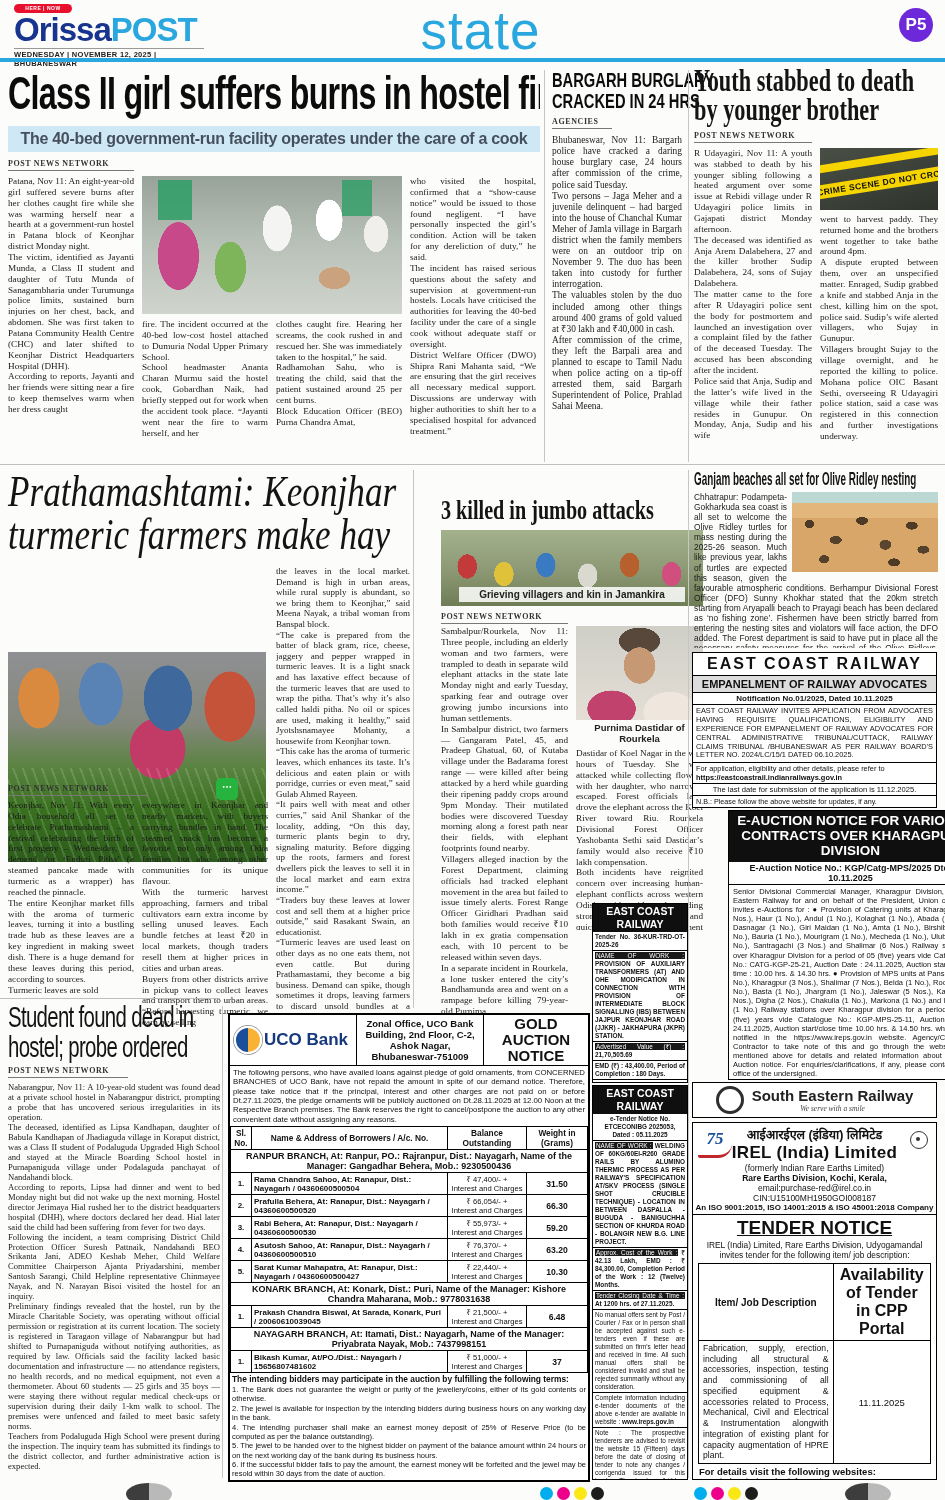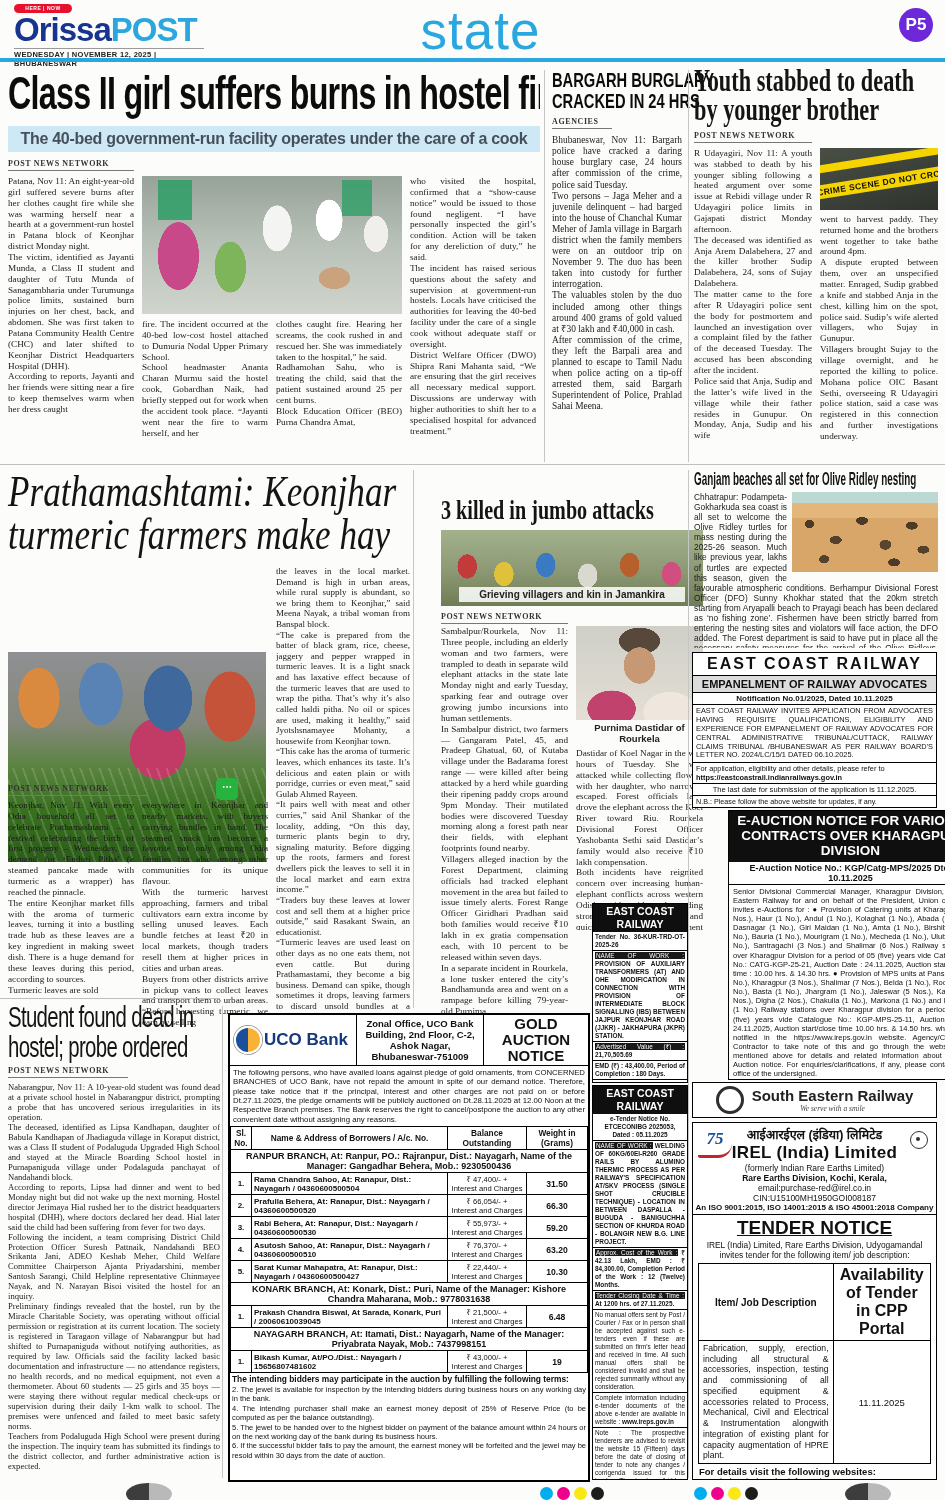--- a/index.html
+++ b/index.html
@@ -372,27 +372,28 @@
         <td class="cell-bal">₹ 21,500/- +
 Interest and Charges</td>
             <td class="cell-wt">6.48</td>
           </tr>
       <tr>
             <td colspan="4" class="branch">NAYAGARH BRANCH, At: Itamati, Dist.: Nayagarh, Name of the Manager: Priyabrata Nayak, Mob.: 7437998151</td>
           </tr>
       <tr>
         <td class="cell-sl">1.</td>
             <td class="cell-name">Bikash Kumar, At/PO./Dist.: Nayagarh / 15656807481602</td>
-        <td class="cell-bal">₹ 43,000/- +
-Interest and Charges</td>
-            <td class="cell-wt">19</td>
+        <td class="cell-bal">₹ 51,000/- +
+Interest and Charges</td>
+            <td class="cell-wt">37</td>
           </tr>
     </tbody>
       </table>
     <div style="font:bold 8.4px 'Liberation Sans',sans-serif;padding:1px 2px;">The intending bidders may participate in the auction by fulfilling the following terms:</div>
+    <div class="terms-item">1. The Bank does not guarantee the weight or purity of the jewellery/coins, either of its gold contents or otherwise.</div>
     <div class="terms-item">2. The jewel is available for inspection by the intending bidders during business hours on any working day in the bank.</div>
     <div class="terms-item">4. The intending purchaser shall make an earnest money deposit of 25% of Reserve Price (to be computed as per the balance outstanding).</div>
     <div class="terms-item">5. The jewel to be handed over to the highest bidder on payment of the balance amount within 24 hours or on the next working day of the bank during its business hours.</div>
     <div class="terms-item">6. If the successful bidder fails to pay the amount, the earnest money will be forfeited and the jewel may be resold within 30 days from the date of auction.</div>
 
   </div>
 
   <div class="abs tender" style="left:592px;top:903px;width:94px;height:178px;">
     <div class="blackbar" style="font-size:10.5px;padding:1px 0;">EAST COAST RAILWAY</div>
     <div class="row" style="font-weight:bold;">Tender No. 36-KUR-TRD-OT-2025-26</div>

